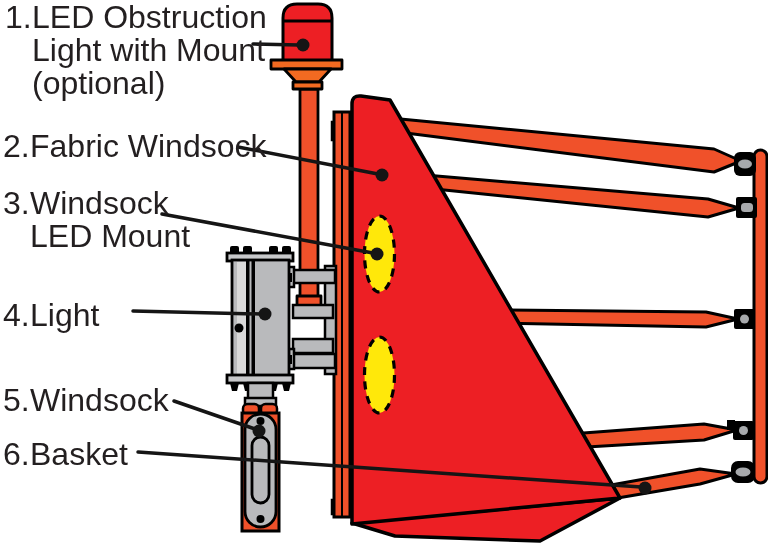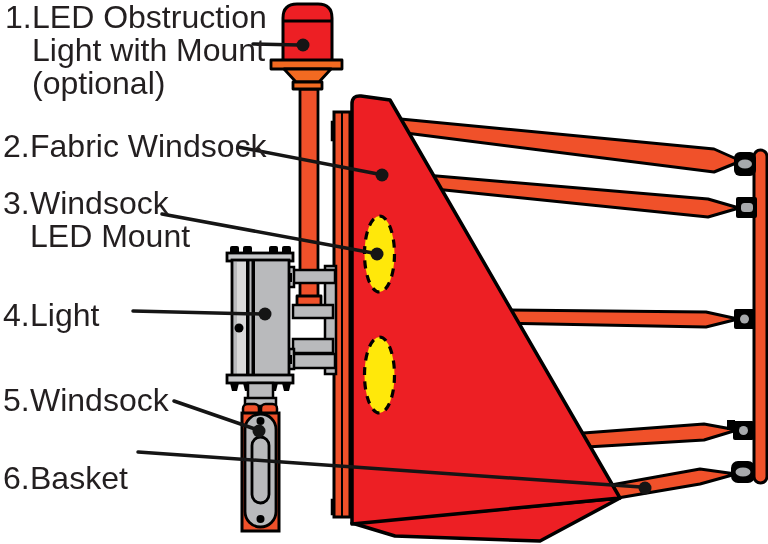--- a/index.html
+++ b/index.html
@@ -154,17 +154,17 @@
   </div>
 
   <div class="label" style="left:3px;top:299px">
     <div class="lrow"><span class="num">4.</span><span>Light</span></div>
   </div>
 
   <div class="label" style="left:3px;top:384px">
     <div class="lrow"><span class="num">5.</span><span>Windsock</span></div>
   </div>
 
-  <div class="label" style="left:3px;top:462px">
+  <div class="label" style="left:3px;top:438px">
     <div class="lrow"><span class="num">6.</span><span>Basket</span></div>
   </div>
 
 </div>
 
 </body></html>

